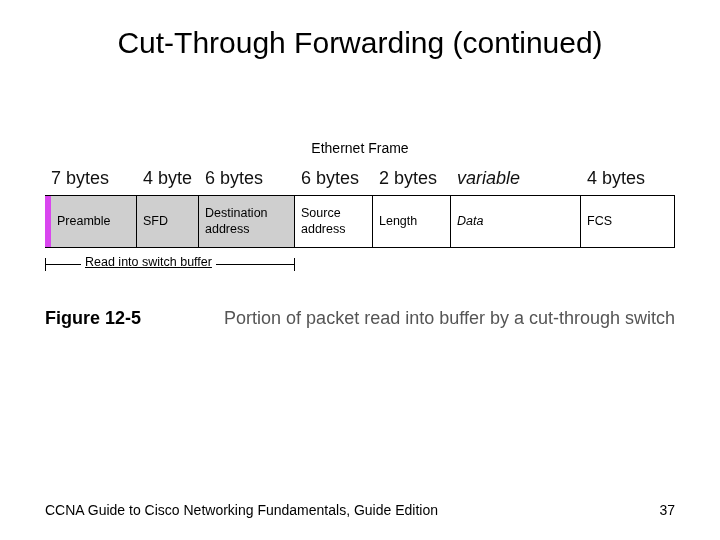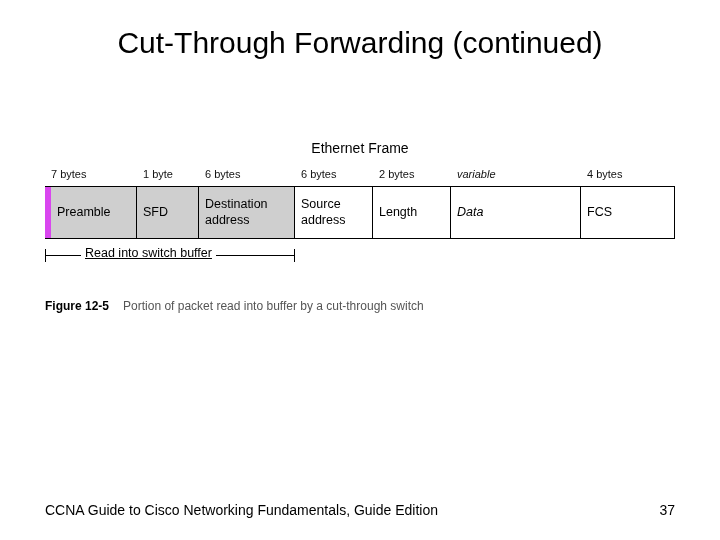--- a/index.html
+++ b/index.html
@@ -40,21 +40,21 @@
   .columns {
     display: flex;
     width: 100%;
   }
   .col {
     box-sizing: border-box;
   }
   .sizes {
     display: flex;
     width: 100%;
-    font-size: 11px;
+    font-size: 18px;
     color: #111;
   }
   .sizes .col {
     padding: 4px 6px 6px 6px;
   }
   .fields {
     display: flex;
     width: 100%;
     border-top: 1px solid #000;
     border-bottom: 1px solid #000;
@@ -111,24 +111,25 @@
     top: -3px;
     left: 36px;
     font-size: 12.5px;
     background: #fff;
     padding: 0 4px;
     text-decoration: underline;
   }
 
   .caption-row {
     margin-top: 14px;
-    font-size: 12px;
+    font-size: 18px;
     display: flex;
     gap: 14px;
     align-items: baseline;
+    justify-content: space-between;
   }
   .fig-label {
     font-weight: 600;
   }
   .fig-text {
     color: #555;
   }
 
   .footer {
     position: absolute;
@@ -144,21 +145,21 @@
 <body>
 <div class="slide">
 
   <div class="title">Cut-Through Forwarding (continued)</div>
 
   <div class="frame-area">
     <div class="frame-title">Ethernet Frame</div>
 
     <div class="sizes columns">
       <div class="col w-preamble">7 bytes</div>
-      <div class="col w-sfd">1 byte</div>
+      <div class="col w-sfd">4 byte</div>
       <div class="col w-dest">6 bytes</div>
       <div class="col w-src">6 bytes</div>
       <div class="col w-len">2 bytes</div>
       <div class="col w-data">variable</div>
       <div class="col w-fcs">4 bytes</div>
     </div>
 
     <div class="fields columns">
       <div class="col w-preamble shaded">Preamble</div>
       <div class="col w-sfd shaded">SFD</div>

